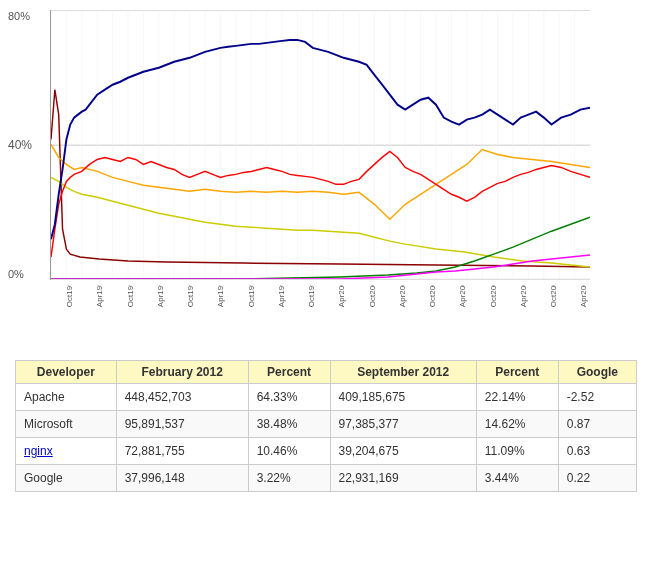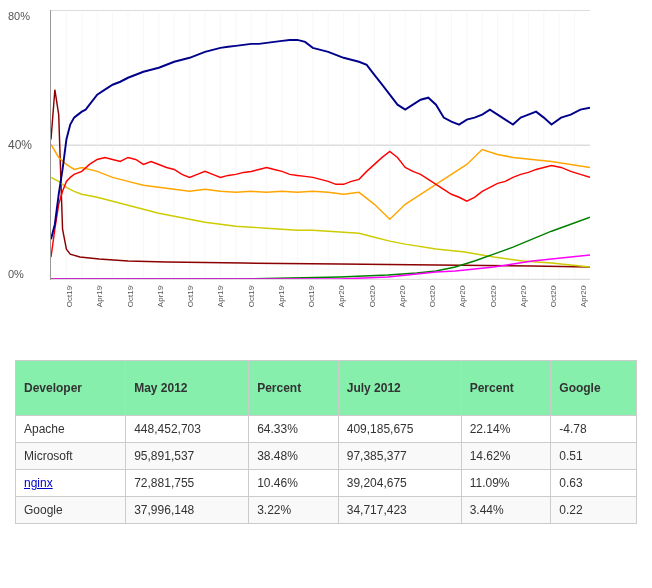--- a/index.html
+++ b/index.html
@@ -51,24 +51,24 @@
     .table-container {
       padding: 10px 15px;
       margin-top: 10px;
     }
     table {
       width: 100%;
       border-collapse: collapse;
       font-size: 12px;
     }
     th {
-      background: #86efac;
+      background: #fef9c3;
       border: 1px solid #ccc;
-      padding: 20px 8px;
-      text-align: left;
+      padding: 4px 8px;
+      text-align: center;
       font-weight: bold;
     }
     td {
       border: 1px solid #ccc;
       padding: 6px 8px;
     }
     tr:nth-child(even) td { background: #f9f9f9; }
     .link { color: #00c; text-decoration: underline; }
     svg {
       position: absolute;
@@ -208,55 +208,55 @@
 
     </div>
   </div>
 </div>
 
 <div class="table-container">
   <table>
     <thead>
       <tr>
         <th>Developer</th>
-        <th>May 2012</th>
+        <th>February 2012</th>
         <th>Percent</th>
-        <th>July 2012</th>
+        <th>September 2012</th>
         <th>Percent</th>
         <th>Google</th>
       </tr>
     </thead>
     <tbody id="table-body">
     <tr>
           <td>Apache</td>
           <td>448,452,703</td>
           <td>64.33%</td>
           <td>409,185,675</td>
           <td>22.14%</td>
-          <td>-4.78</td>
+          <td>-2.52</td>
         </tr>
         <tr>
           <td>Microsoft</td>
           <td>95,891,537</td>
           <td>38.48%</td>
           <td>97,385,377</td>
           <td>14.62%</td>
-          <td>0.51</td>
+          <td>0.87</td>
         </tr>
         <tr>
           <td><a href="#" class="link">nginx</a></td>
           <td>72,881,755</td>
           <td>10.46%</td>
           <td>39,204,675</td>
           <td>11.09%</td>
           <td>0.63</td>
         </tr>
         <tr>
           <td>Google</td>
           <td>37,996,148</td>
           <td>3.22%</td>
-          <td>34,717,423</td>
+          <td>22,931,169</td>
           <td>3.44%</td>
           <td>0.22</td>
         </tr>
       </tbody>
   </table>
 </div>
 
 </body></html>

